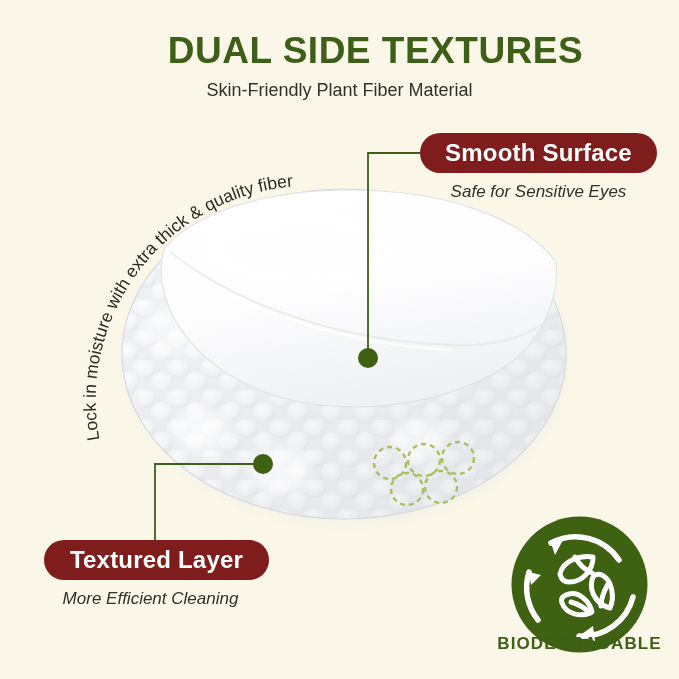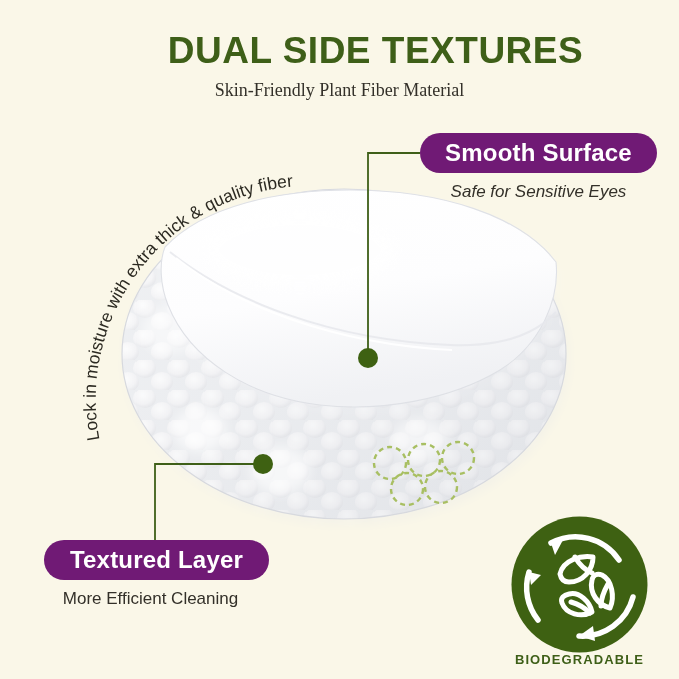--- a/index.html
+++ b/index.html
@@ -33,30 +33,30 @@
     padding-left: 36px;
   }
   .subtitle {
     position: absolute;
     left: 0;
     top: 80px;
     width: 679px;
     text-align: center;
     font-size: 18px;
     color: #333029;
-    font-family: Liberation Serif, serif;
+    font-family: Liberation Sans, sans-serif;
   }
 
   
   .pill {
     position: absolute;
     display: flex;
     align-items: center;
     justify-content: center;
-    background: #701a75;
+    background: #7f1d1d;
     border-radius: 999px;
     color: #ffffff;
     font-size: 24px;
     font-weight: bold;
     letter-spacing: 0.2px;
     box-sizing: border-box;
     padding: 0 22px;
   }
   #pill-smooth {
     left: 420px;
@@ -79,20 +79,21 @@
   #caption-smooth {
     left: 420px;
     top: 182px;
     width: 237px;
     font-style: italic;
   }
   #caption-textured {
     left: 38px;
     top: 589px;
     width: 225px;
+    font-style: italic;
   }
 
   
   #connectors {
     position: absolute;
     left: 0;
     top: 0;
     width: 679px;
     height: 679px;
     pointer-events: none;
@@ -125,24 +126,24 @@
   #biodegradable {
     position: absolute;
     left: 507px;
     top: 512px;
     width: 145px;
     height: 145px;
   }
   #biodegradable-label {
     position: absolute;
     left: 497px;
-    top: 652px;
+    top: 634px;
     width: 165px;
     text-align: center;
-    font-size: 13px;
+    font-size: 17px;
     font-weight: bold;
     letter-spacing: 1.1px;
     color: #3e5f18;
   }
 </style>
 </head>
 <body>
 
 <div id="infographic">
 

